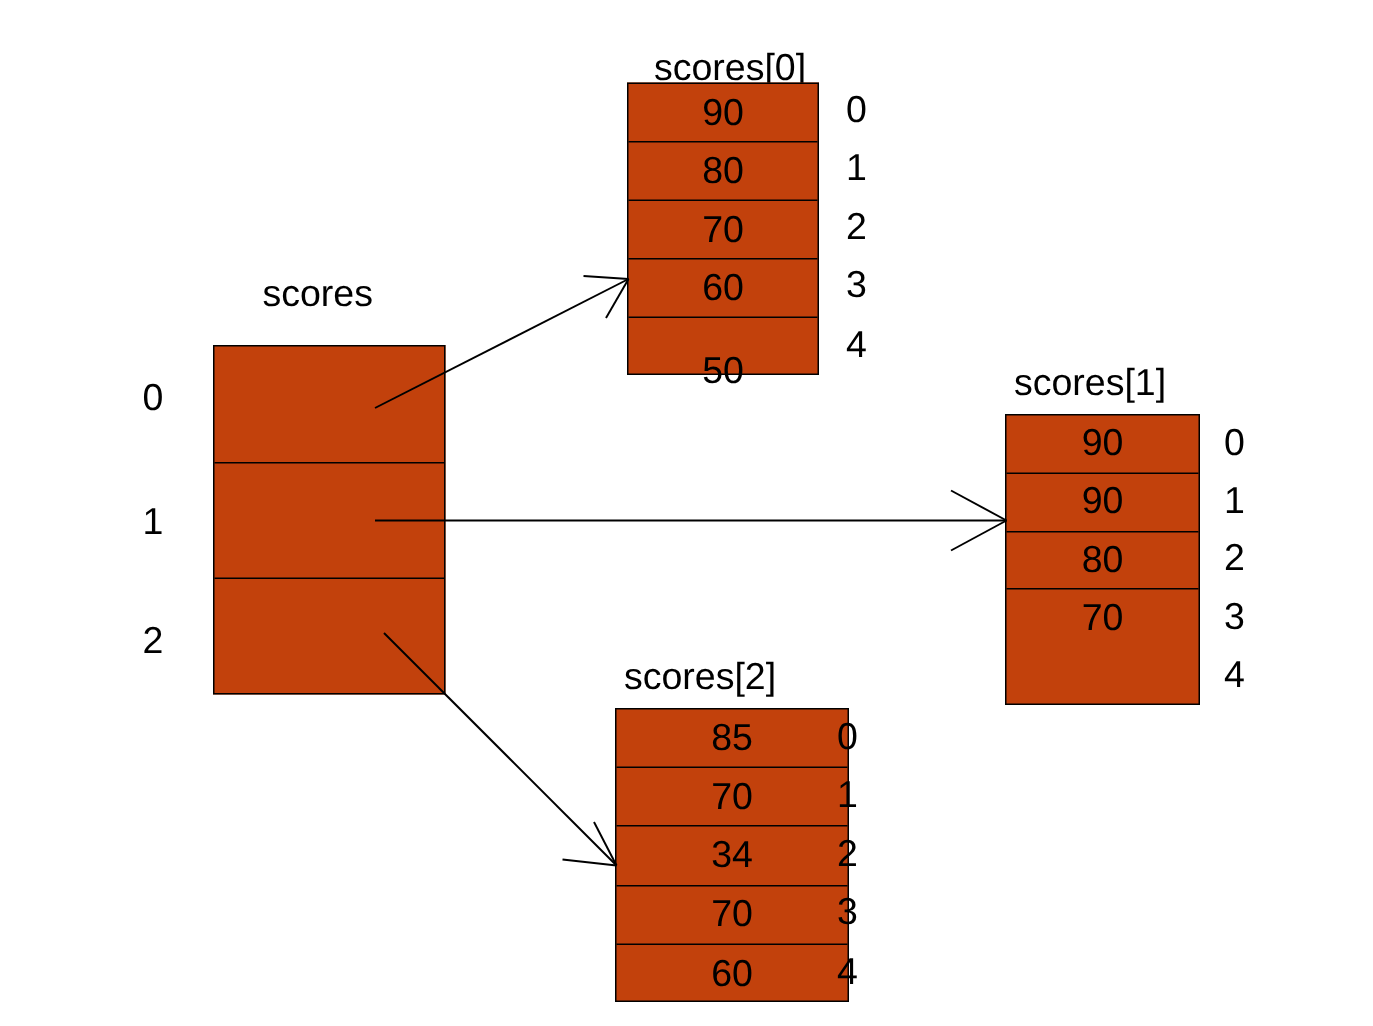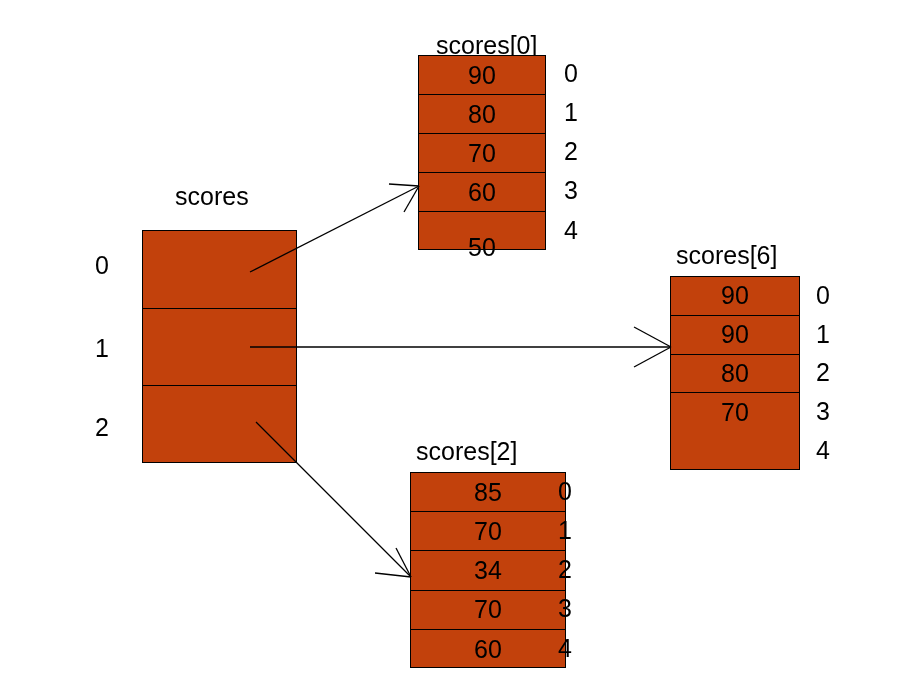--- a/index.html
+++ b/index.html
@@ -93,21 +93,21 @@
     <div class="cell" style="height:39px;">60</div>
     <div class="cell" style="height:39px;margin-top:16px;">50</div>
   </div>
 
   <div class="idx-label" style="left:564px; top:61px;">0</div>
   <div class="idx-label" style="left:564px; top:100px;">1</div>
   <div class="idx-label" style="left:564px; top:139px;">2</div>
   <div class="idx-label" style="left:564px; top:178px;">3</div>
   <div class="idx-label" style="left:564px; top:218px;">4</div>
 
-  <div class="array-title" style="left:676px; top:243px;">scores[6]</div>
+  <div class="array-title" style="left:676px; top:243px;">scores[1]</div>
 
   <div class="array-box" style="left:670px; top:276px; width:130px; height:194px;">
     <div class="cell" style="height:38.8px;">90</div>
     <div class="cell" style="height:38.8px;">90</div>
     <div class="cell" style="height:38.8px;">80</div>
     <div class="cell" style="height:38.8px;">70</div>
   </div>
 
   <div class="idx-label" style="left:816px; top:283px;">0</div>
   <div class="idx-label" style="left:816px; top:322px;">1</div>

